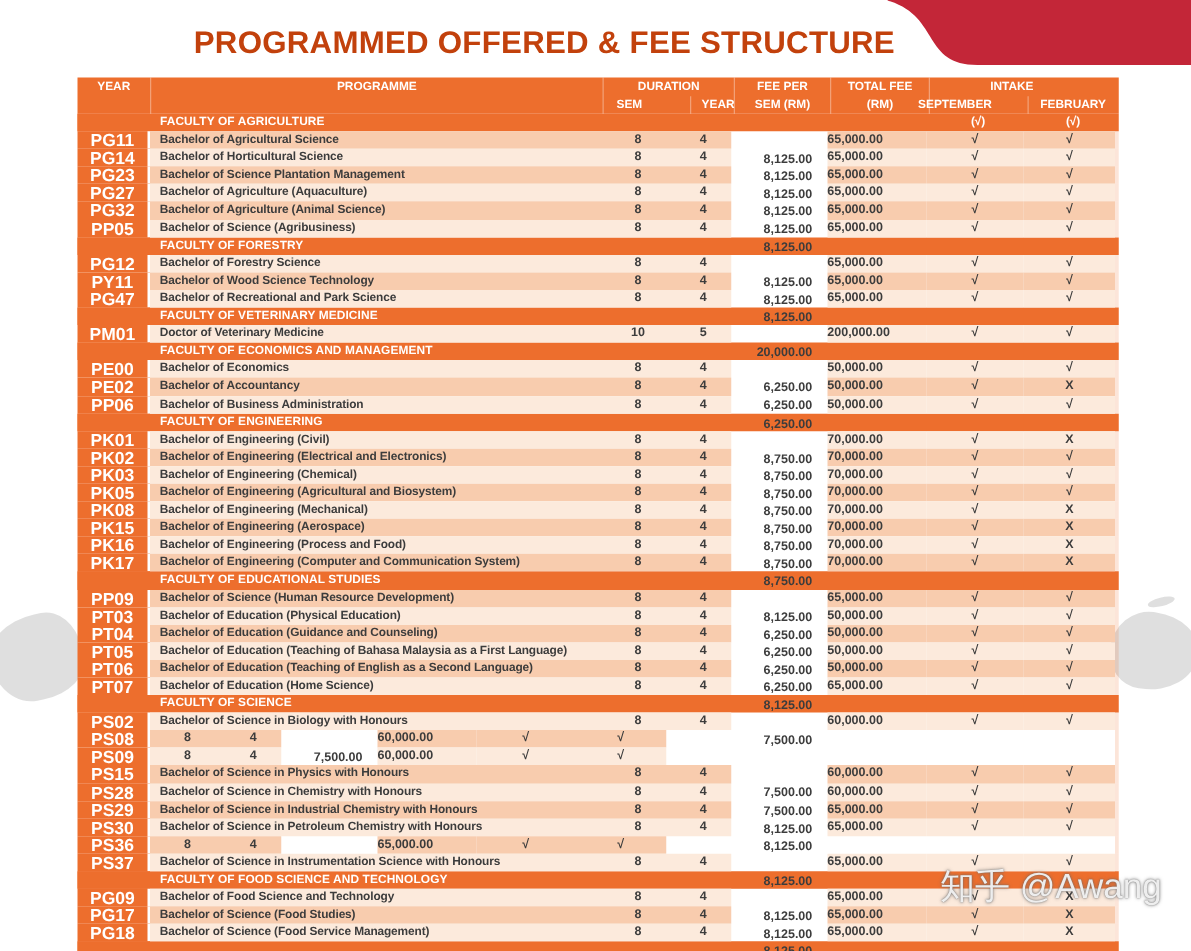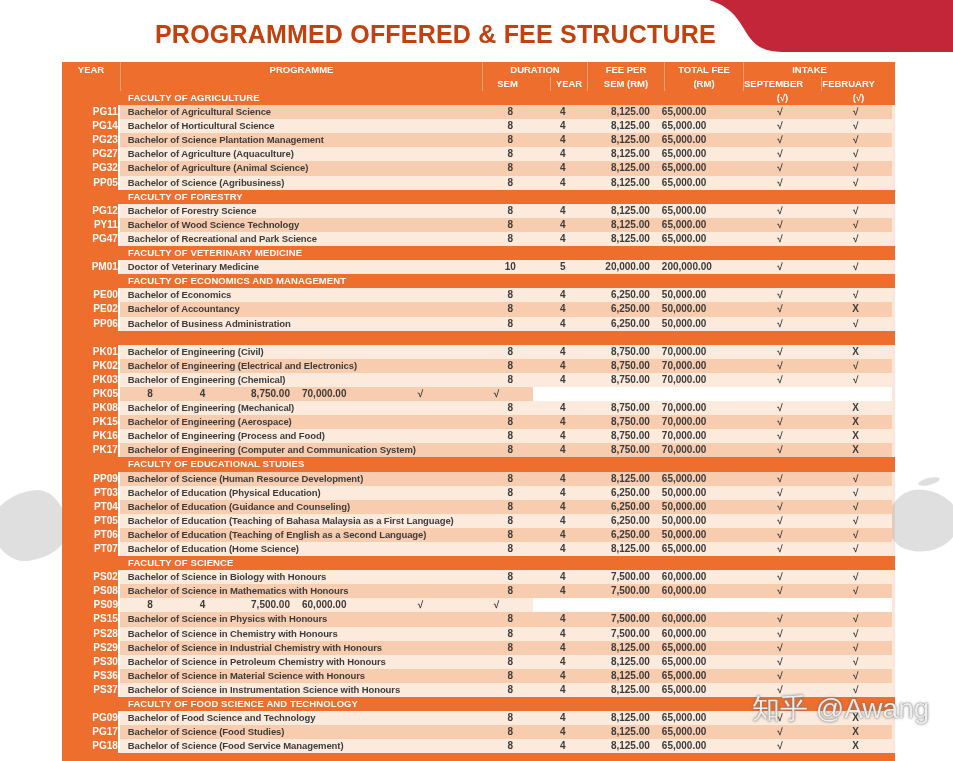--- a/index.html
+++ b/index.html
@@ -28,48 +28,48 @@
     transform:rotate(8deg);
   }
   .map-speck {
     left:918px; top:478px; width:22px; height:7px;
     border-radius:50%; transform:rotate(-14deg);
   }
   
   .tbl { position:absolute; left:62px; top:62px; width:833px; }
   .thead { display:flex; height:29px; background:#ed6e2d; color:#fff; }
   .hblock { display:flex; flex-direction:column; }
-  .hblock + .hblock { border-left:1px solid rgba(255,255,255,0.35); }
+  .hblock + .hblock { border-left:1px solid rgba(255,255,255,0.35);align-items:center; }
   .h1 { height:15px; line-height:16px; text-align:center; font-size:9.5px; font-weight:700; }
   .h2row { display:flex; height:14px; }
   .h2 { height:14px; line-height:13px; text-align:center; font-size:9.5px; font-weight:700; }
   .h2 + .h2 { border-left:1px solid rgba(255,255,255,0.35);margin-left:18px; }
   .w-code{width:58px}.w-prog{width:362px}.w-dur{width:105px}.w-sem{width:60px}
   .w-year{width:45px}.w-fee{width:77px}.w-total{width:79px}.w-intake{width:132px}
   .w-sep{width:79px}.w-feb{width:73px}.w-fac{width:623px}
   .row { display:flex; height:14.1px; line-height:14.1px; }
   .cell { overflow:visible; white-space:nowrap; }
   .code-cell {
-    width:58px; background:#ed6e2d; color:#ffffff; text-align:right;
-    font-size:10px; font-weight:700;
+    width:58px; background:#ed6e2d; color:#ffffff; text-align:center;
+    font-size:14px; font-weight:700;
   }
   .data-row .code-cell { border-right:2px solid #ffffff; }
   .section-row { background:#ed6e2d; }
   .fac-cell {
     color:#ffffff; font-size:9.5px; font-weight:700; padding-left:8px;
     letter-spacing:0.1px;
   }
   .tick-note { text-align:center; color:#ffffff; font-size:9.5px; font-weight:700; }
   .data-row { color:#3c3c3c; border-right:3px solid rgba(237,110,45,0.18); }
   .data-row.dark  .cell:not(.code-cell) { background:#f8ccae; }
   .data-row.light .cell:not(.code-cell) { background:#fceadc; }
   .prog-cell { width:362px; font-size:9.5px; font-weight:700; padding-left:8px; letter-spacing:-0.1px; }
   .sem-cell   { width:60px; text-align:center; font-size:10px; font-weight:700; }
   .year-cell  { width:45px; text-align:center; font-size:10px; font-weight:700; }
-  .fee-cell   { width:77px; text-align:right; padding-right:12px; font-size:10px; font-weight:700; }
+  .fee-cell   { width:77px; text-align:right; padding-right:12px; font-size:10px; font-weight:700;margin-top:16px; }
   .total-cell { width:79px; text-align:left; padding-right:10px; font-size:10px; font-weight:700; }
   .sep-cell   { width:79px; text-align:center; font-size:10px; font-weight:700; }
   .feb-cell   { width:73px; text-align:center; font-size:10px; font-weight:700; }
   
   .watermark {
     position:absolute; left:752px; top:690px; font-size:28px; font-weight:400;
     color:rgba(255,255,255,0.88); white-space:nowrap;
     text-shadow:0 0 3px rgba(110,110,110,0.85), 0 0 1px rgba(90,90,90,0.9);
     text-align:right;
   }
@@ -272,20 +272,21 @@
           <div class="cell prog-cell">Bachelor of Business Administration</div>
           <div class="cell sem-cell">8</div>
           <div class="cell year-cell">4</div>
           <div class="cell fee-cell">6,250.00</div>
           <div class="cell total-cell">50,000.00</div>
           <div class="cell sep-cell">√</div>
           <div class="cell feb-cell">√</div>
         </div>
         <div class="row section-row">
           <div class="cell code-cell"></div>
+          <div class="cell fac-cell w-fac">FACULTY OF ENGINEERING</div>
           <div class="cell tick-note w-sep"></div>
           <div class="cell tick-note w-feb"></div>
         </div>
         <div class="row data-row light">
           <div class="cell code-cell">PK01</div>
           <div class="cell prog-cell">Bachelor of Engineering (Civil)</div>
           <div class="cell sem-cell">8</div>
           <div class="cell year-cell">4</div>
           <div class="cell fee-cell">8,750.00</div>
           <div class="cell total-cell">70,000.00</div>
@@ -307,20 +308,21 @@
           <div class="cell prog-cell">Bachelor of Engineering (Chemical)</div>
           <div class="cell sem-cell">8</div>
           <div class="cell year-cell">4</div>
           <div class="cell fee-cell">8,750.00</div>
           <div class="cell total-cell">70,000.00</div>
           <div class="cell sep-cell">√</div>
           <div class="cell feb-cell">√</div>
         </div>
         <div class="row data-row dark">
           <div class="cell code-cell">PK05</div>
+          <div class="cell prog-cell">Bachelor of Engineering (Agricultural and Biosystem)</div>
           <div class="cell sem-cell">8</div>
           <div class="cell year-cell">4</div>
           <div class="cell fee-cell">8,750.00</div>
           <div class="cell total-cell">70,000.00</div>
           <div class="cell sep-cell">√</div>
           <div class="cell feb-cell">√</div>
         </div>
         <div class="row data-row light">
           <div class="cell code-cell">PK08</div>
           <div class="cell prog-cell">Bachelor of Engineering (Mechanical)</div>
@@ -438,21 +440,20 @@
           <div class="cell prog-cell">Bachelor of Science in Biology with Honours</div>
           <div class="cell sem-cell">8</div>
           <div class="cell year-cell">4</div>
           <div class="cell fee-cell">7,500.00</div>
           <div class="cell total-cell">60,000.00</div>
           <div class="cell sep-cell">√</div>
           <div class="cell feb-cell">√</div>
         </div>
         <div class="row data-row dark">
           <div class="cell code-cell">PS08</div>
-          <div class="cell prog-cell">Bachelor of Science in Mathematics with Honours</div>
           <div class="cell sem-cell">8</div>
           <div class="cell year-cell">4</div>
           <div class="cell fee-cell">7,500.00</div>
           <div class="cell total-cell">60,000.00</div>
           <div class="cell sep-cell">√</div>
           <div class="cell feb-cell">√</div>
         </div>
         <div class="row data-row light">
           <div class="cell code-cell">PS09</div>
           <div class="cell sem-cell">8</div>
@@ -497,21 +498,20 @@
           <div class="cell prog-cell">Bachelor of Science in Petroleum Chemistry with Honours</div>
           <div class="cell sem-cell">8</div>
           <div class="cell year-cell">4</div>
           <div class="cell fee-cell">8,125.00</div>
           <div class="cell total-cell">65,000.00</div>
           <div class="cell sep-cell">√</div>
           <div class="cell feb-cell">√</div>
         </div>
         <div class="row data-row dark">
           <div class="cell code-cell">PS36</div>
-          <div class="cell prog-cell">Bachelor of Science in Material Science with Honours</div>
           <div class="cell sem-cell">8</div>
           <div class="cell year-cell">4</div>
           <div class="cell fee-cell">8,125.00</div>
           <div class="cell total-cell">65,000.00</div>
           <div class="cell sep-cell">√</div>
           <div class="cell feb-cell">√</div>
         </div>
         <div class="row data-row light">
           <div class="cell code-cell">PS37</div>
           <div class="cell prog-cell">Bachelor of Science in Instrumentation Science with Honours</div>

